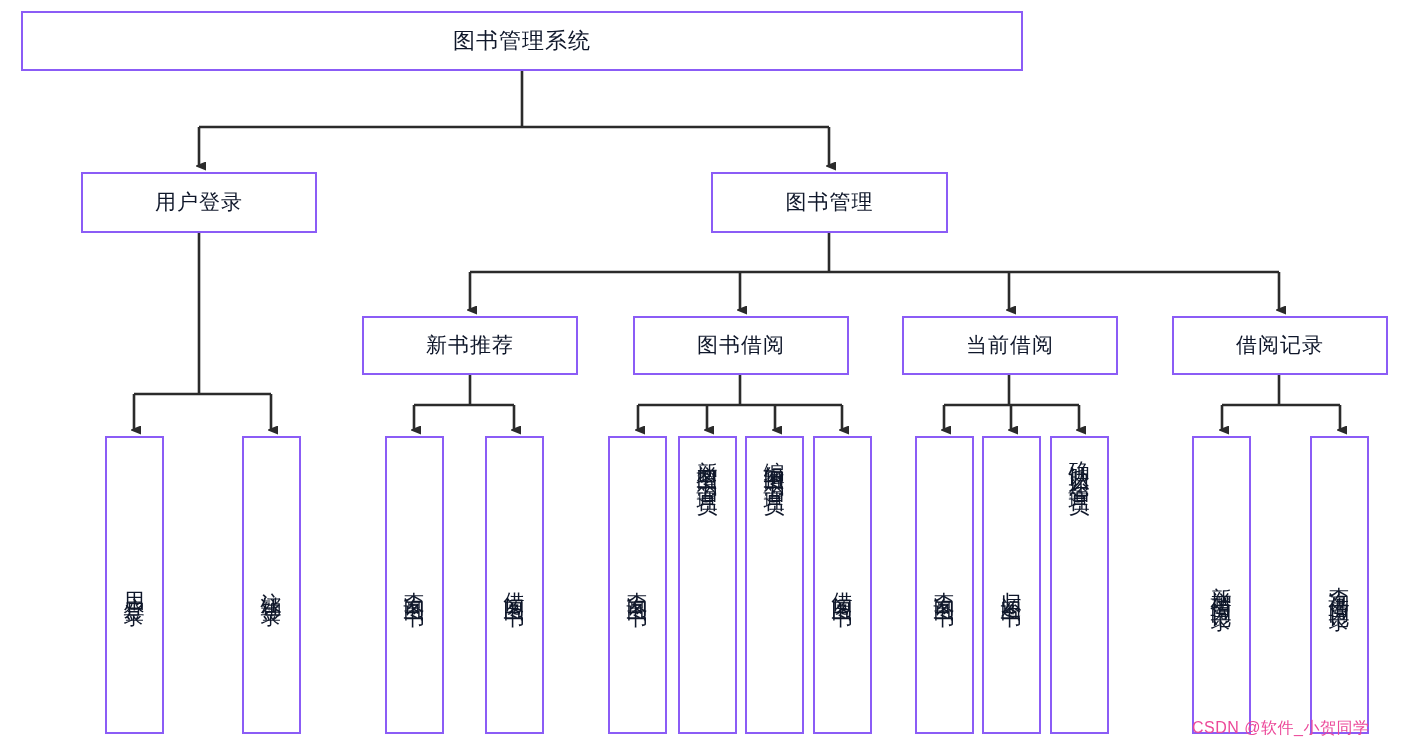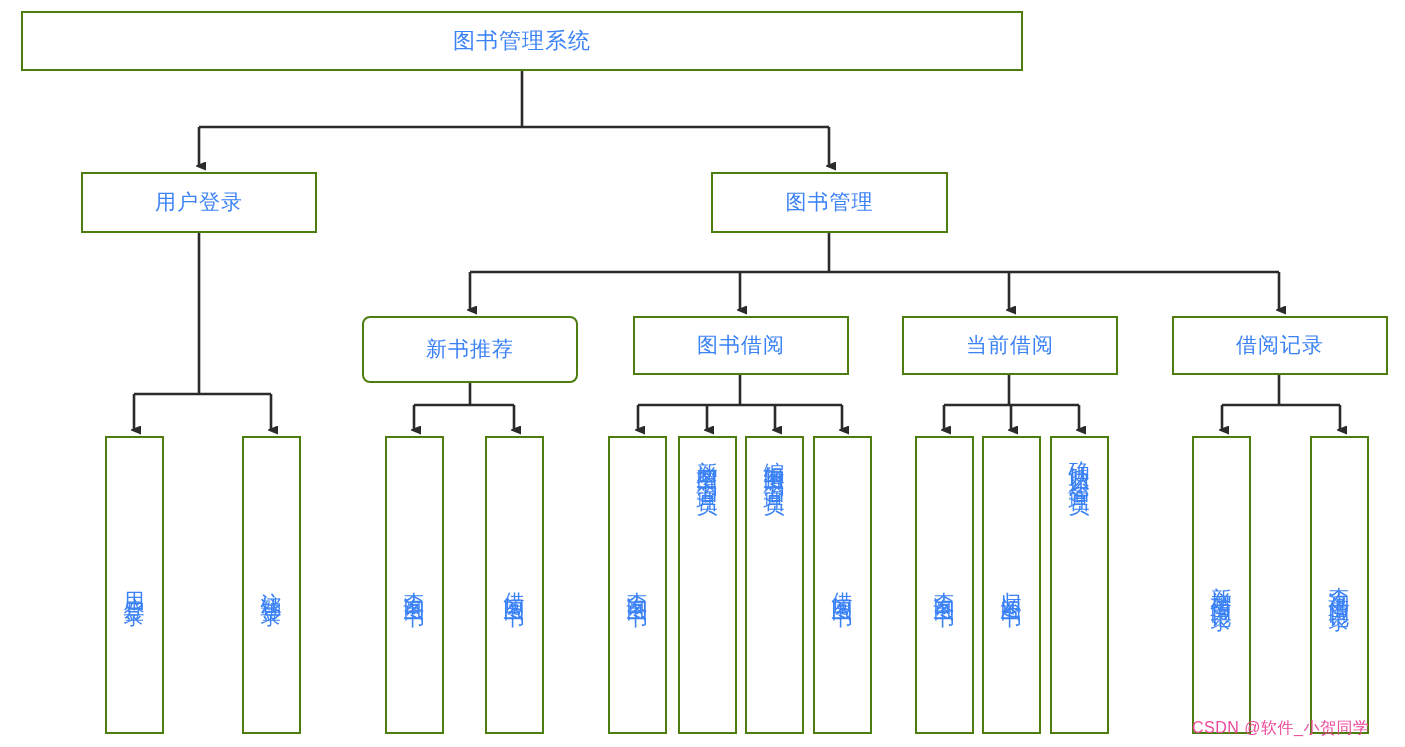--- a/index.html
+++ b/index.html
@@ -22,25 +22,25 @@
     left: 0;
     top: 0;
     width: 1405px;
     height: 747px;
     pointer-events: none;
   }
   .node {
     position: absolute;
     box-sizing: border-box;
     background: #ffffff;
-    border: 2px solid #4d7c0f;
+    border: 2px solid #8b5cf6;
     display: flex;
     align-items: center;
     justify-content: center;
-    color: #3b82f6;
+    color: #0f172a;
   }
   .node .label {
     display: block;
     text-align: center;
     line-height: 1.15;
   }
   
   .node.horiz .label {
     font-size: 21px;
     letter-spacing: 1px;
@@ -136,21 +136,21 @@
   </div>
 
   <div class="node horiz" style="left:81px; top:172px; width:236px; height:61px;">
     <span class="label">用户登录</span>
   </div>
 
   <div class="node horiz" style="left:711px; top:172px; width:237px; height:61px;align-items:center;">
     <span class="label">图书管理</span>
   </div>
 
-  <div class="node horiz" style="left:362px; top:316px; width:216px; height:67px;border-radius:8px;">
+  <div class="node horiz" style="left:362px; top:316px; width:216px; height:59px;">
     <span class="label">新书推荐</span>
   </div>
 
   <div class="node horiz" style="left:902px; top:316px; width:216px; height:59px;">
     <span class="label">当前借阅</span>
   </div>
 
   <div class="node horiz" style="left:633px; top:316px; width:216px; height:59px;">
     <span class="label">图书借阅</span>
   </div>

